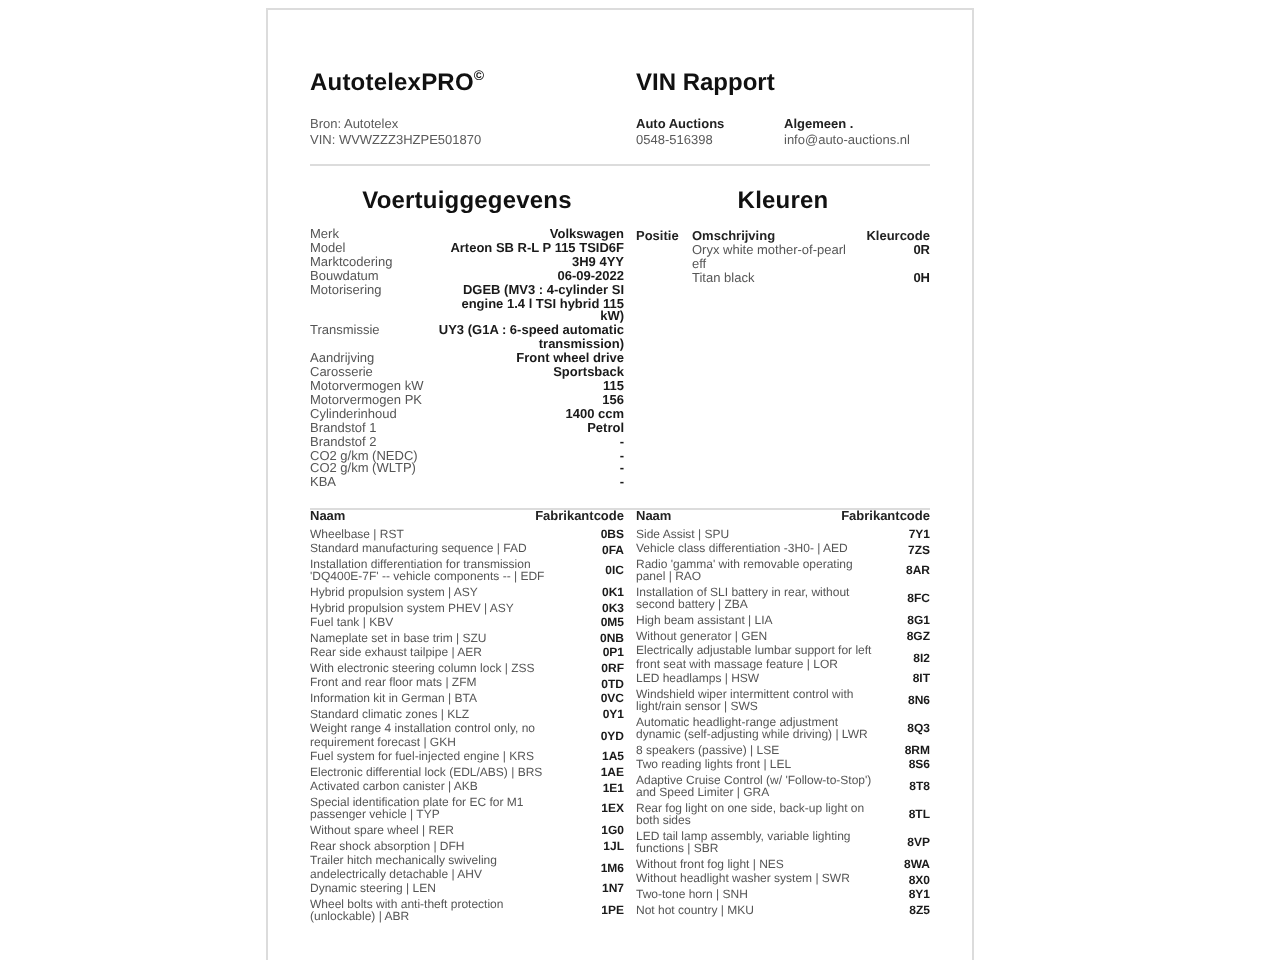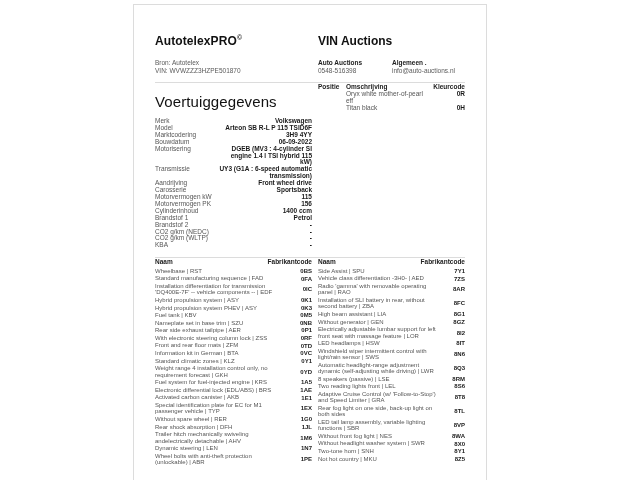--- a/index.html
+++ b/index.html
@@ -19,21 +19,21 @@
   .meta-col3 { flex:1; }
   .meta-line { font-size:6.5px; line-height:7.5px; color:#5a5a5a; }
   .meta-line.strong { color:#222; font-weight:bold; }
 
   .divider { border:none; border-top:1px solid #dcdcdc; margin:8px 0 0 0; }
 
   
   .two-col { display:flex; }
   .col-left { width:163px; padding-right:6px; }
   .col-right { flex:1; }
-  h2 { font-size:15px; font-weight:normal; color:#111; margin:10px 0 8px 0; letter-spacing:.1px; }
+  h2 { font-size:12px; font-weight:bold; color:#111; margin:10px 0 8px 0; letter-spacing:.1px;text-align:center; }
 
   
   .kv-row { display:flex; align-items:flex-start; }
   .kv-label { width:64px; flex:none; font-size:6.5px; line-height:6.9px; color:#555; }
   .kv-value { flex:1; font-size:6.5px; line-height:6.9px; color:#1a1a1a; font-weight:bold; text-align:right; }
 
   
   .color-head, .color-row { display:flex; }
   .c-pos  { width:28px; flex:none; font-size:6.5px; line-height:7px; }
   .c-desc { flex:1; font-size:6.5px; line-height:7px; }
@@ -52,21 +52,21 @@
 </head>
 <body>
 
 <div class="canvas">
   <div class="page">
 
     <div class="header-titles">
       <div class="brand">
         <span>AutotelexPRO</span><sup>©</sup>
       </div>
-      <div class="report-title">VIN Auctions</div>
+      <div class="report-title">VIN Rapport</div>
     </div>
 
     <div class="header-meta">
       <div class="meta-col1">
         <div class="meta-line">Bron: Autotelex</div>
         <div class="meta-line">VIN: WVWZZZ3HZPE501870</div>
       </div>
       <div class="meta-col2">
         <div class="meta-line strong">Auto Auctions</div>
         <div class="meta-line">0548-516398</div>
@@ -158,20 +158,21 @@
     <span class="kv-value">-</span>
   </div>
 
   <div class="kv-row">
     <span class="kv-label">KBA</span>
     <span class="kv-value">-</span>
   </div>
 </div>
       </section>
       <section class="col-right">
+        <h2>Kleuren</h2>
         <div class="color-head">
           <span class="c-pos">Positie</span>
           <span class="c-desc">Omschrijving</span>
           <span class="c-code">Kleurcode</span>
         </div>
         <div>
   <div class="color-row">
     <span class="c-pos"></span>
     <span class="c-desc">Oryx white mother-of-pearl eff</span>
     <span class="c-code">0R</span>

